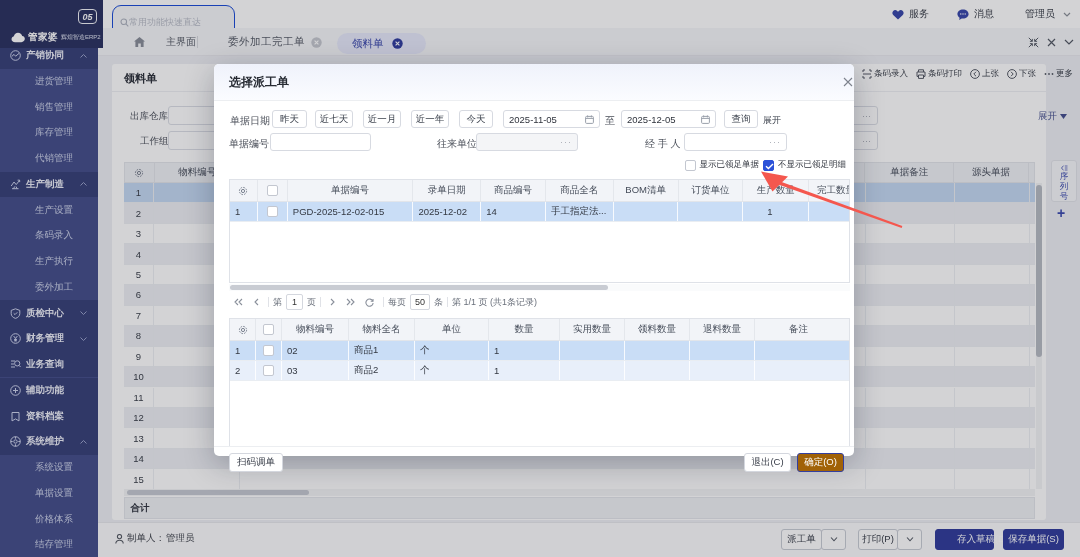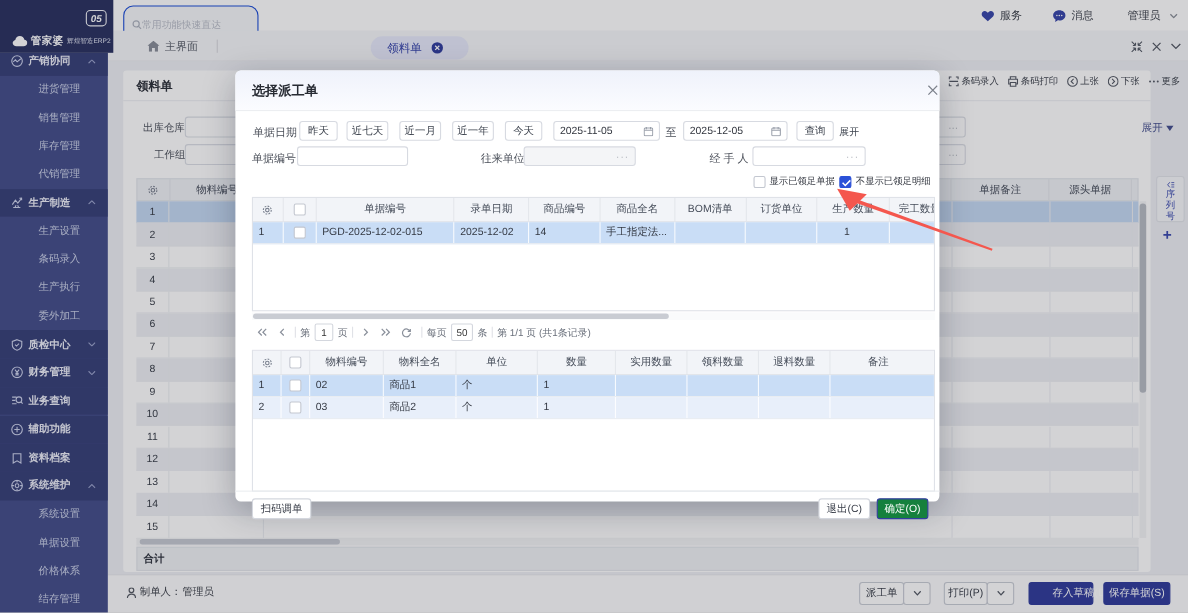--- a/index.html
+++ b/index.html
@@ -19,21 +19,21 @@
   color:#fff;font-size:9px;font-weight:bold;font-style:italic;display:flex;align-items:center;justify-content:center;}
 #searchbox{left:112px;top:5px;width:123px;height:18px;background:#f6f7f9;border:1px solid #1d4ed8;border-radius:9px;
   display:flex;align-items:center;padding:16px 7px;color:#b9bdc8;font-size:9px;gap:0;}
 .topbar-right{top:0;height:28px;display:flex;align-items:center;font-size:10px;color:#3e434d;}
 #svc{left:892px;}#msg{left:957px;}#usr{left:1025px;}
 .topbar-right .lbl{margin-left:5px;}
 #usr .caret{margin-left:8px;}
 
 
 #tabbar{left:98px;top:28px;width:982px;height:28px;background:#f6f7f9;border-bottom:1px solid #e9eaee;}
-#crumb-home{left:36px;top:0;height:28px;display:flex;align-items:center;gap:5px;color:#585e69;font-size:10px;}
+#crumb-home{left:36px;top:0;height:28px;display:flex;align-items:center;gap:21px;color:#585e69;font-size:10px;}
 .tab-sep{left:99px;top:8px;width:1px;height:12px;background:#d7d9de;}
 #tab-prev{left:130px;top:0;height:28px;display:flex;align-items:center;gap:6px;color:#585e69;font-size:10.5px;letter-spacing:0.5px;}
 #tab-active{left:239px;top:5px;width:89px;height:21px;background:#e7eafa;border-radius:10.5px;display:flex;align-items:center;
   padding:0 8px 0 15px;gap:8px;color:#3946ac;font-size:10.5px;}
 .win-icons{left:930px;top:0;width:46px;height:28px;display:flex;align-items:center;justify-content:space-between;padding:0 0;}
 
 
 #sidebar{left:0;top:48px;width:98px;height:509px;background:#46508c;z-index:4;overflow:hidden;}
 .side-item{position:absolute;width:98px;height:25.6px;display:flex;align-items:center;font-size:9.5px;white-space:nowrap;}
 .side-item.group{background:#394279;color:#eef0f9;font-weight:600;}
@@ -116,21 +116,21 @@
 #t1-scroll{position:absolute;left:15px;top:220px;width:621px;height:7px;background:#fafbfc;}
 #t1-scroll .thumb{position:absolute;left:1px;top:1px;width:378px;height:5px;background:#c9ccd3;border-radius:3px;}
 #pager{position:absolute;left:15px;top:229px;width:617px;height:18px;display:flex;align-items:center;color:#6a707b;font-size:9px;}
 #pager .pic{color:#8a909b;margin:0 5px;display:flex;align-items:center;}
 #pager .pbox{border:1px solid #d4d7de;border-radius:2px;height:16px;display:flex;align-items:center;justify-content:center;color:#333;background:#fff;}
 #pager .psep{width:1px;height:10px;background:#e0e2e7;margin:0 4px;}
 
 #modal-ft-line{left:0;top:382px;width:640px;height:1px;background:#eceef1;}
 .fbtn{position:absolute;top:389px;height:19px;border:1px solid #d4d7de;border-radius:3px;background:#fff;white-space:nowrap;
   font-size:9.5px;color:#383d48;display:flex;align-items:center;justify-content:center;}
-.fbtn.primary{background:#15803d;border-color:#333f9f;color:#fff;}
+.fbtn.primary{background:#a16207;border-color:#333f9f;color:#fff;}
 
 
 #arrow{left:0;top:0;width:1080px;height:557px;z-index:40;pointer-events:none;}
 </style>
 </head>
 <body>
 
 <div id="stage">
 
   <div class="abs" id="topbar"></div>
@@ -174,20 +174,27 @@
   </div>
 
   <div class="abs" id="tabbar">
     <div class="abs" id="crumb-home">
       <svg width="11" height="10" viewBox="0 0 11 10">
           <path fill="#8a8f9a" d="M5.5 0 0 4.6h1.4V10h2.8V6.6h2.6V10h2.8V4.6H11z"></path>
         </svg>
       <span>主界面</span>
     </div>
     <div class="abs tab-sep"></div>
+    <div class="abs" id="tab-prev">
+      <span>委外加工完工单</span>
+      <svg width="11" height="11" viewBox="0 0 11 11">
+          <circle cx="5.5" cy="5.5" r="5.2" fill="#c6c9d0"></circle>
+          <path d="M3.6 3.6l3.8 3.8M7.4 3.6 3.6 7.4" stroke="#fff" stroke-width="1.1"></path>
+        </svg>
+    </div>
     <div class="abs" id="tab-active">
       <span>领料单</span>
       <svg width="11" height="11" viewBox="0 0 11 11">
           <circle cx="5.5" cy="5.5" r="5.2" fill="#333f9f"></circle>
           <path d="M3.6 3.6l3.8 3.8M7.4 3.6 3.6 7.4" stroke="#fff" stroke-width="1.1"></path>
         </svg>
     </div>
     <div class="abs win-icons">
       <svg width="11" height="11" viewBox="0 0 11 11">
           <path d="M.8.8 4.3 4.3M4.3 4.3H1.9M4.3 4.3V1.9M10.2.8 6.7 4.3M6.7 4.3h2.4M6.7 4.3V1.9M10.2 10.2 6.7 6.7M6.7 6.7h2.4M6.7 6.7v2.4M.8 10.2 4.3 6.7M4.3 6.7H1.9M4.3 6.7v2.4" fill="none" stroke="#555b66" stroke-width="1"></path>

